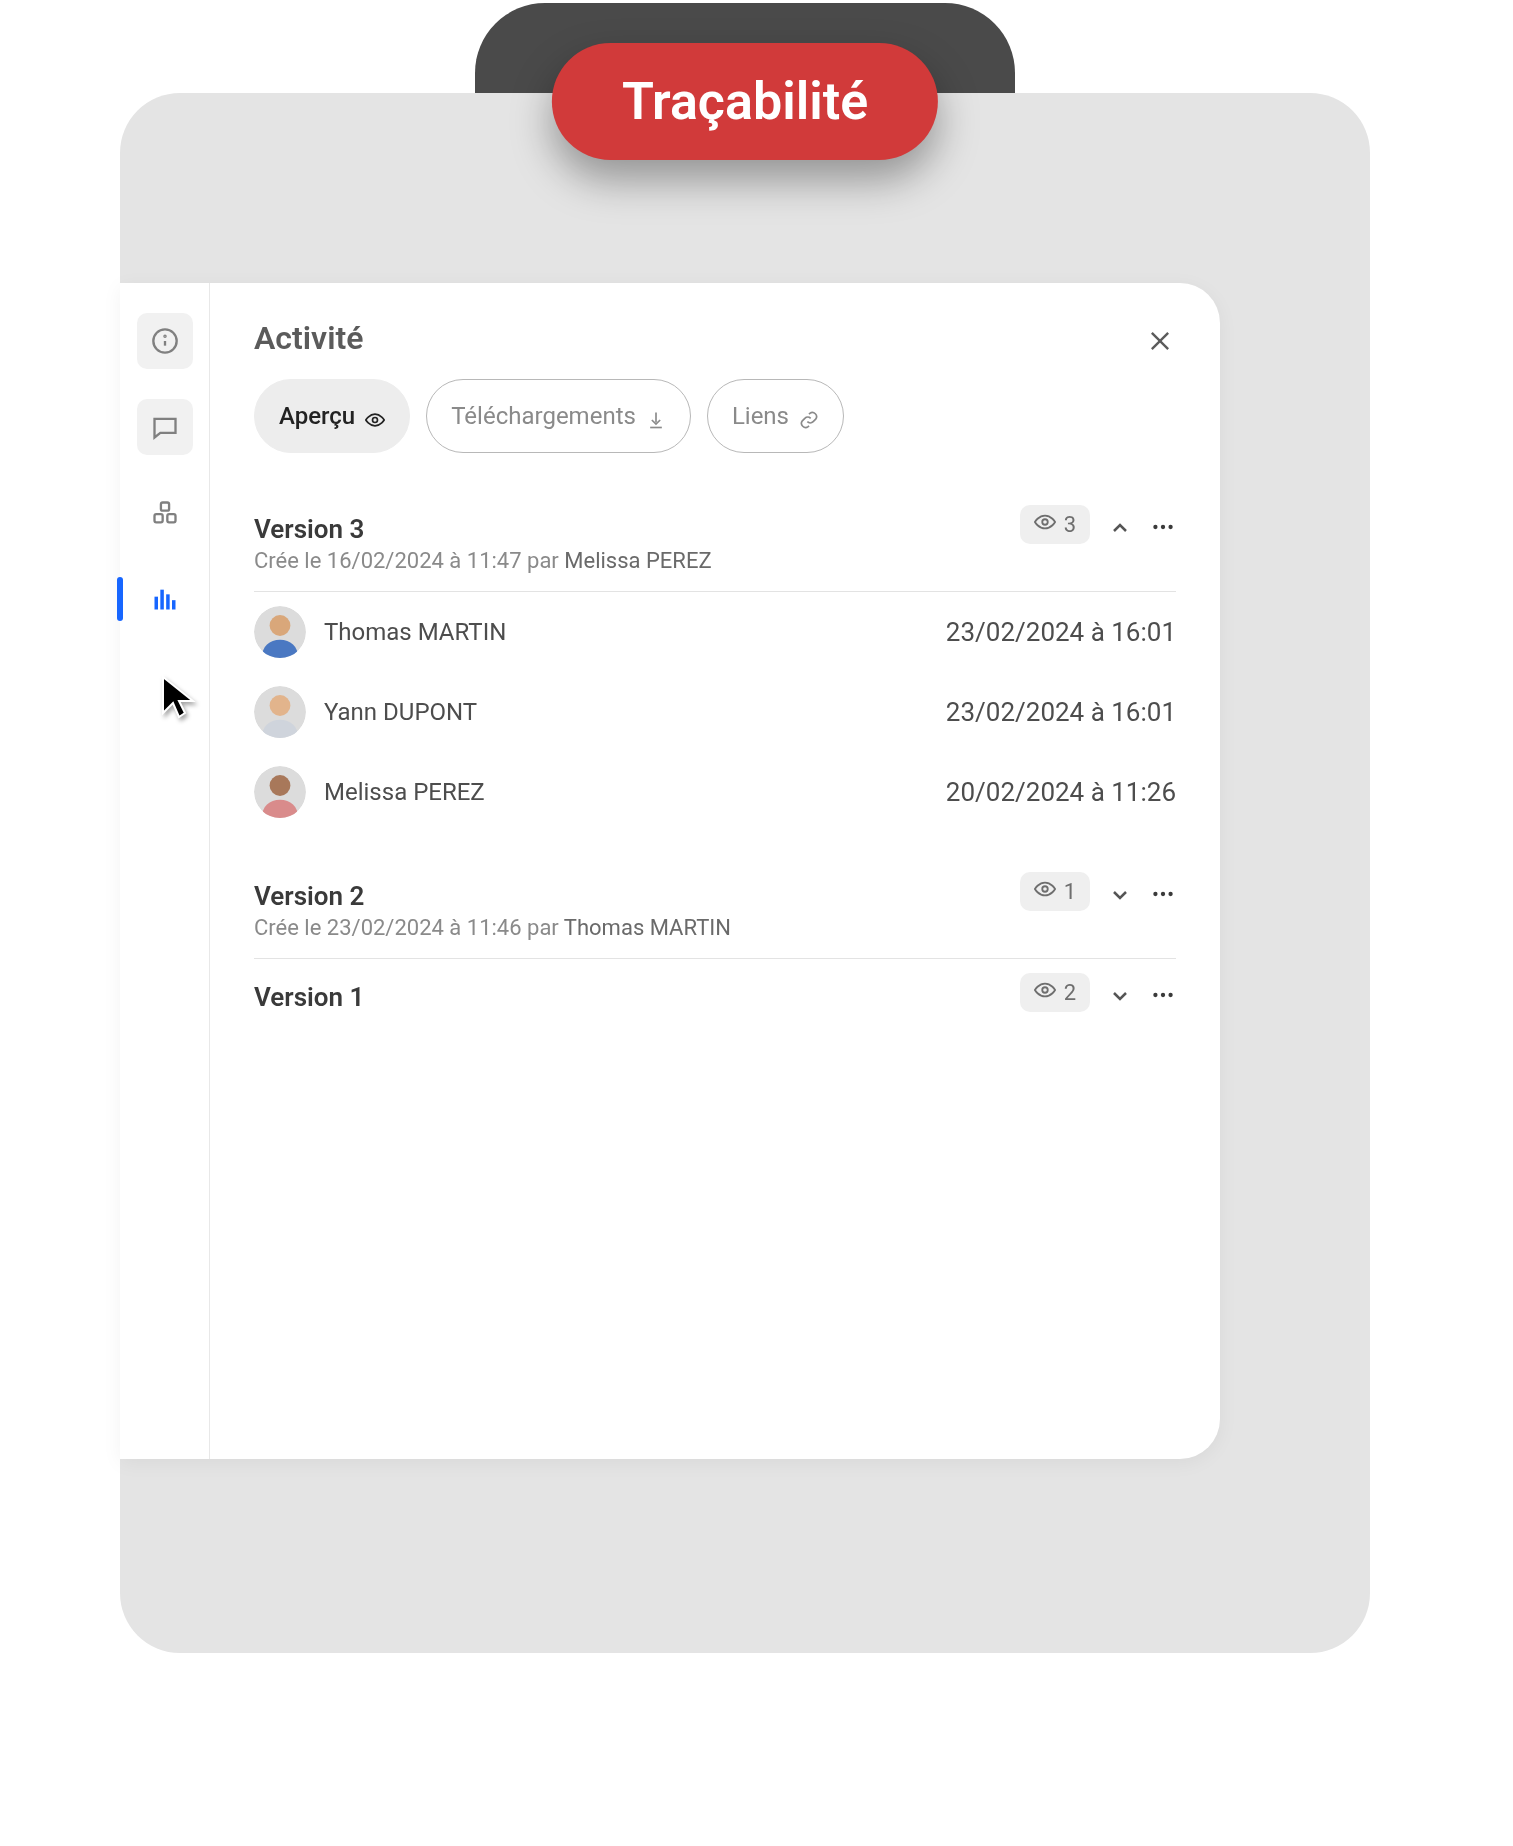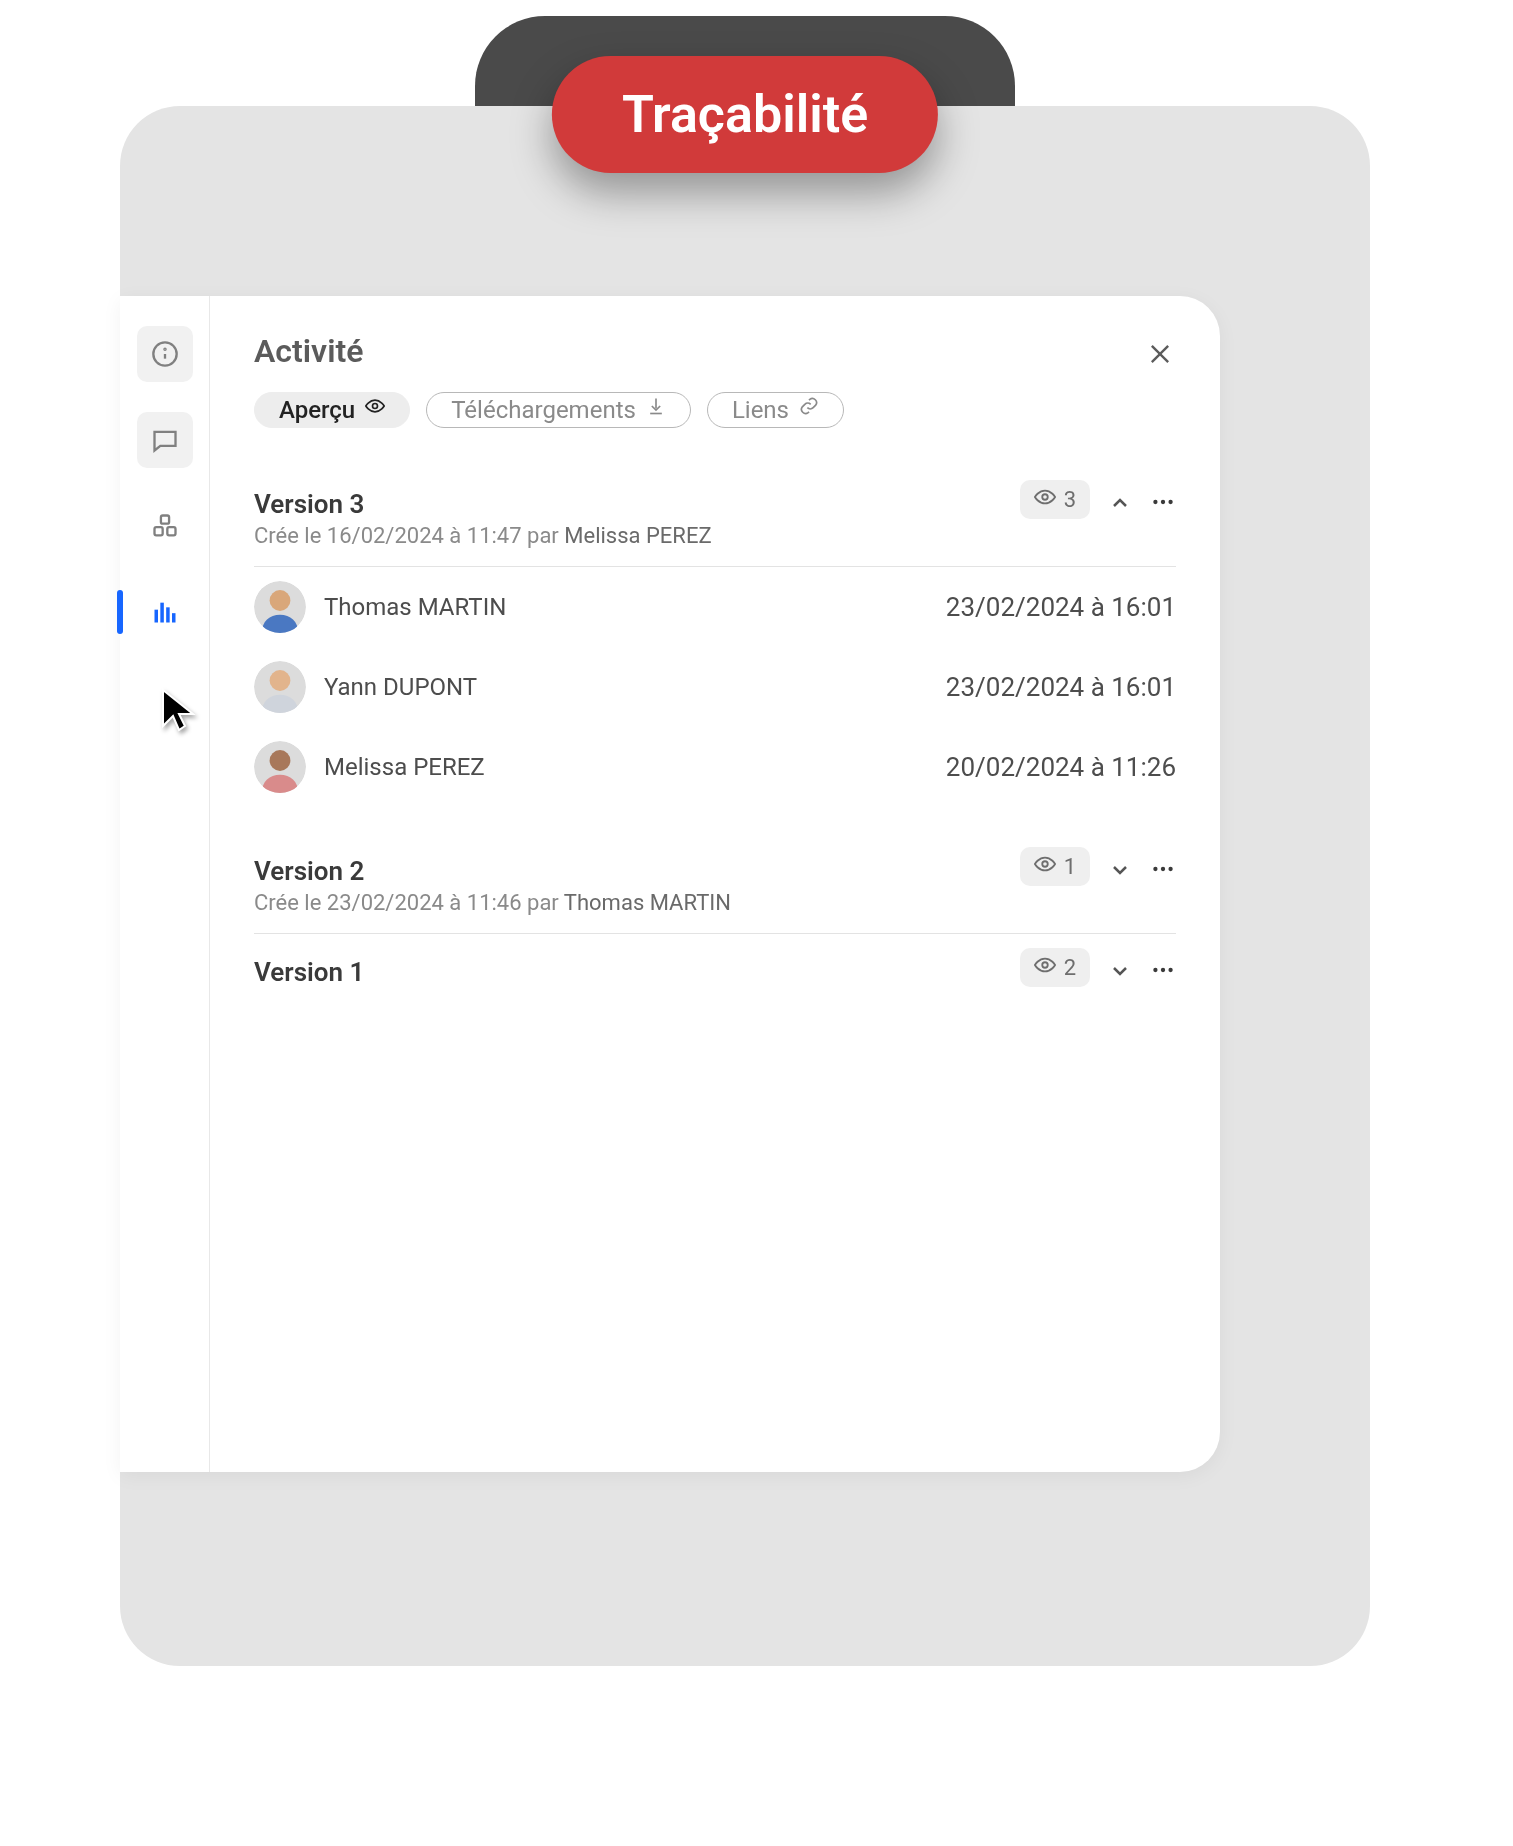--- a/index.html
+++ b/index.html
@@ -5,21 +5,21 @@
   * { box-sizing: border-box; margin: 0; padding: 0; }
   body {
     font-family: -apple-system, BlinkMacSystemFont, "Segoe UI", Roboto, sans-serif;
     background: #fff;
     width: 1513px;
     height: 1846px;
     position: relative;
   }
   .stage {
     position: absolute;
-    top: 16px;
+    top: 3px;
     left: 120px;
     width: 1250px;
     height: 1700px;
   }
   .dark-tab {
     position: absolute;
     top: 0;
     left: 50%;
     transform: translateX(-50%);
     width: 540px;
@@ -118,23 +118,23 @@
     color: #5b5b5b;
   }
   .tabs {
     margin-top: 22px;
     display: flex;
     gap: 16px;
     align-items: center;
   }
   .tab {
     display: inline-flex;
-    align-items: flex-start;
+    align-items: flex-end;
     gap: 10px;
-    padding: 3px 24px;
+    padding: 22px 24px;
     border-radius: 999px;
     font-size: 24px;
     border: 1.5px solid #b8b8b8;
     color: #8a8a8a;
     background: #fff;
   }
   .tab.active {
     background: #ededed;
     border-color: #ededed;
     color: #222;

